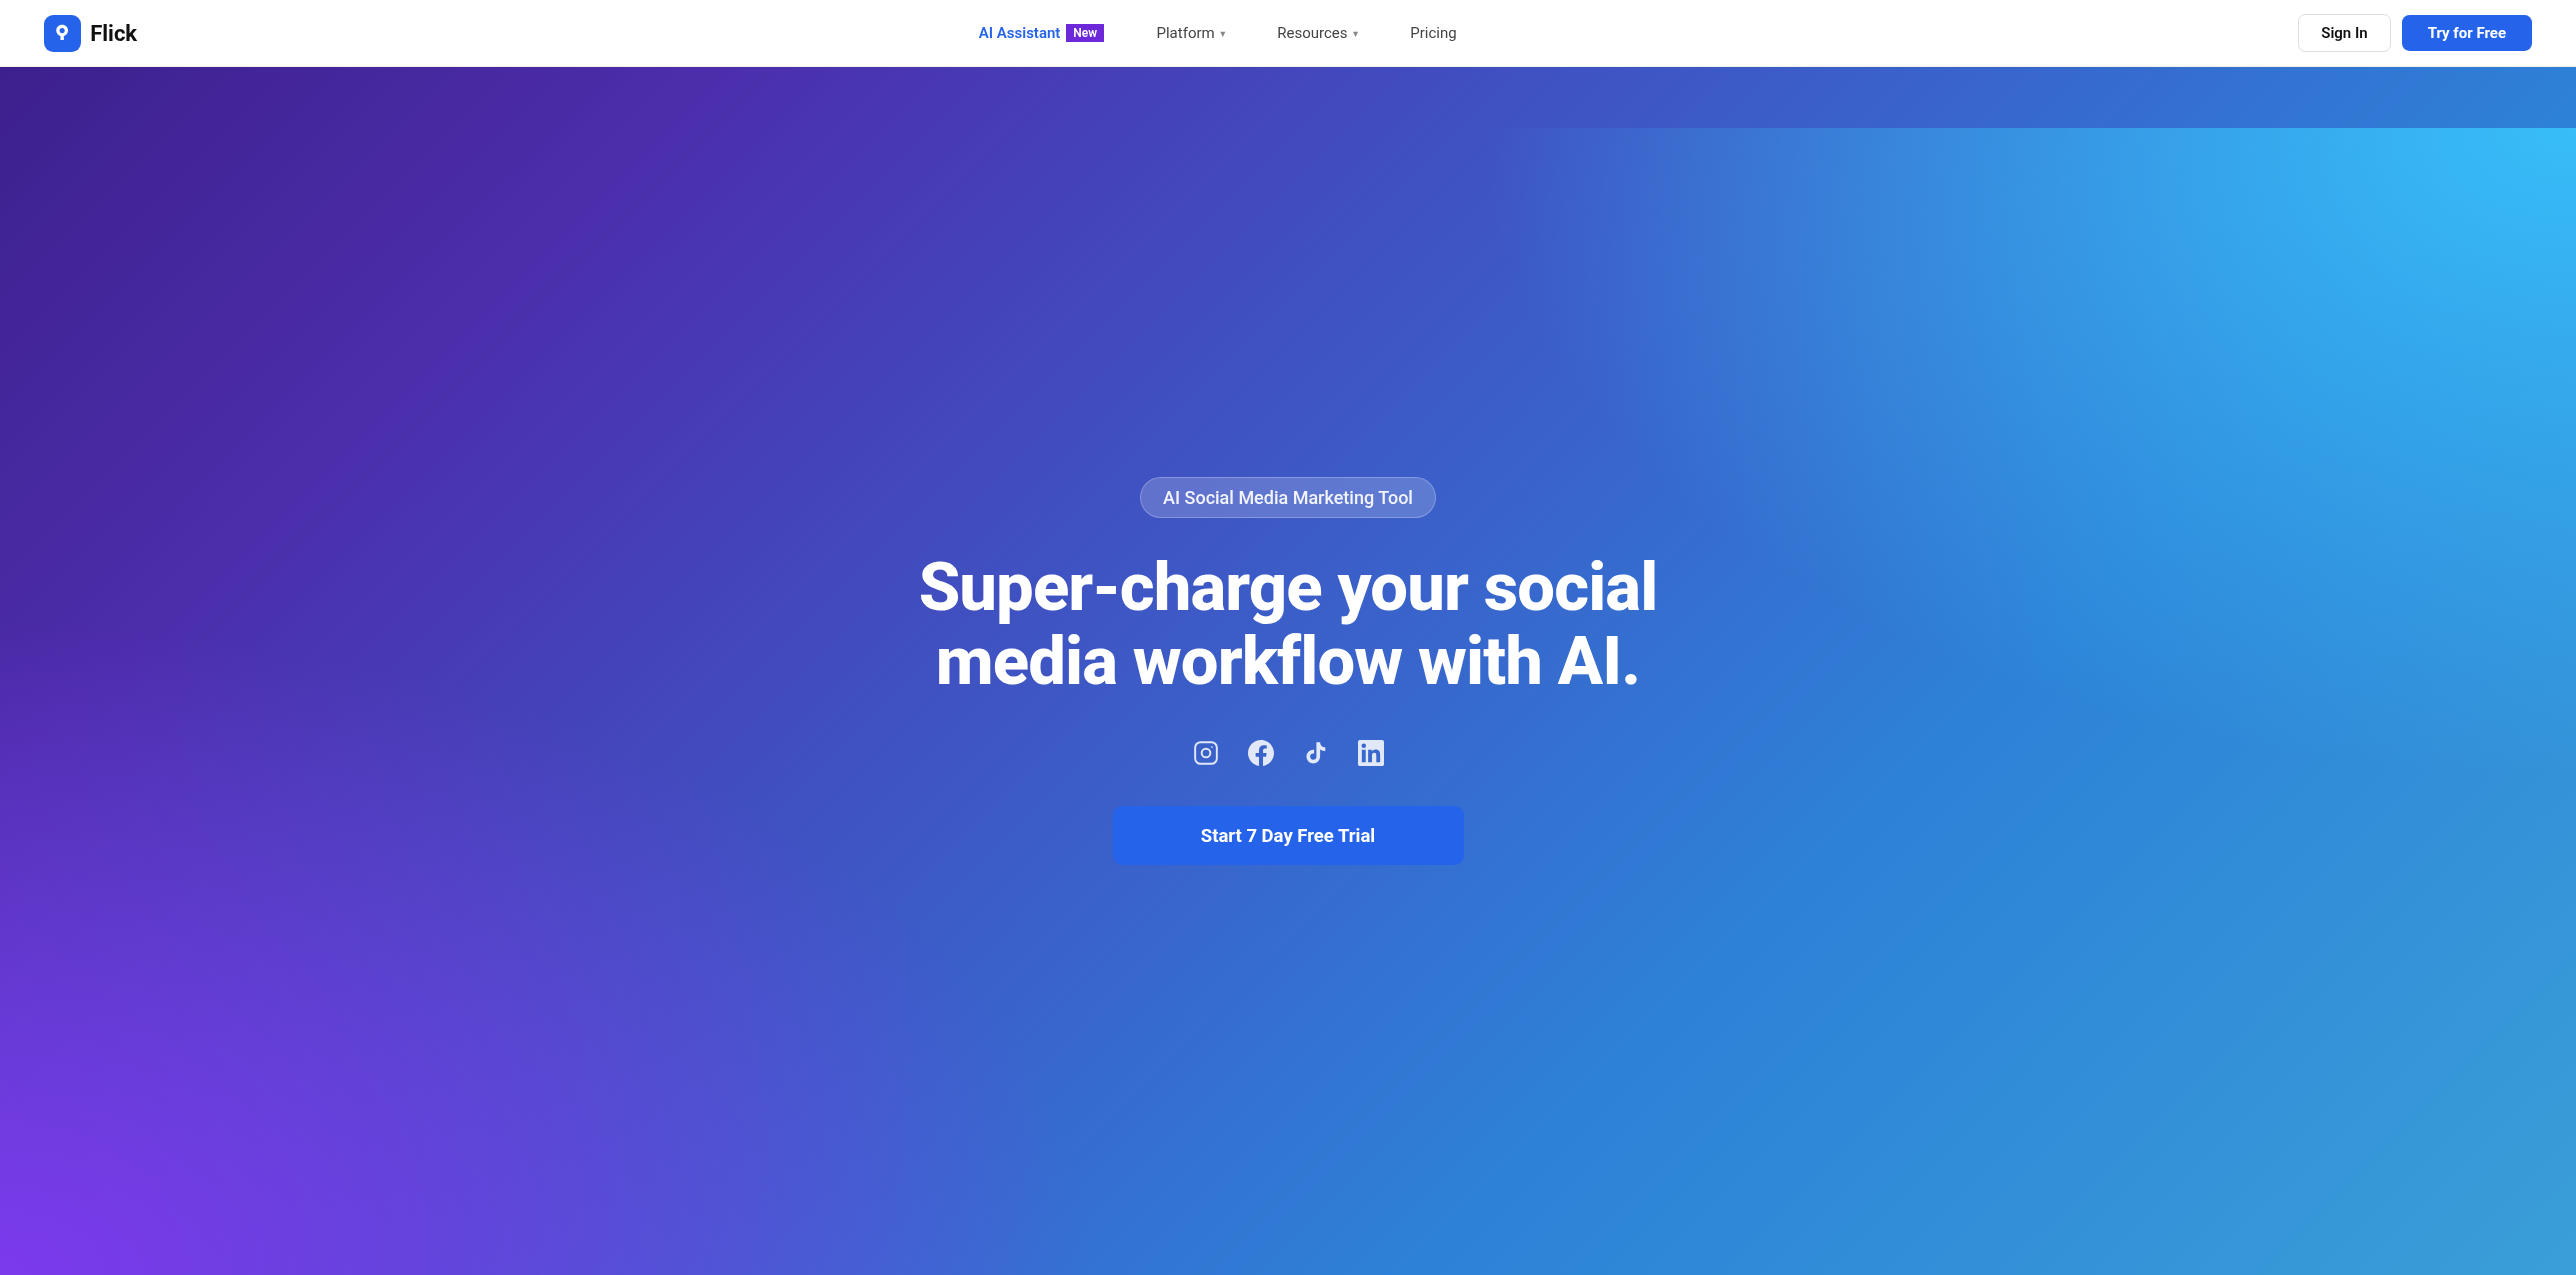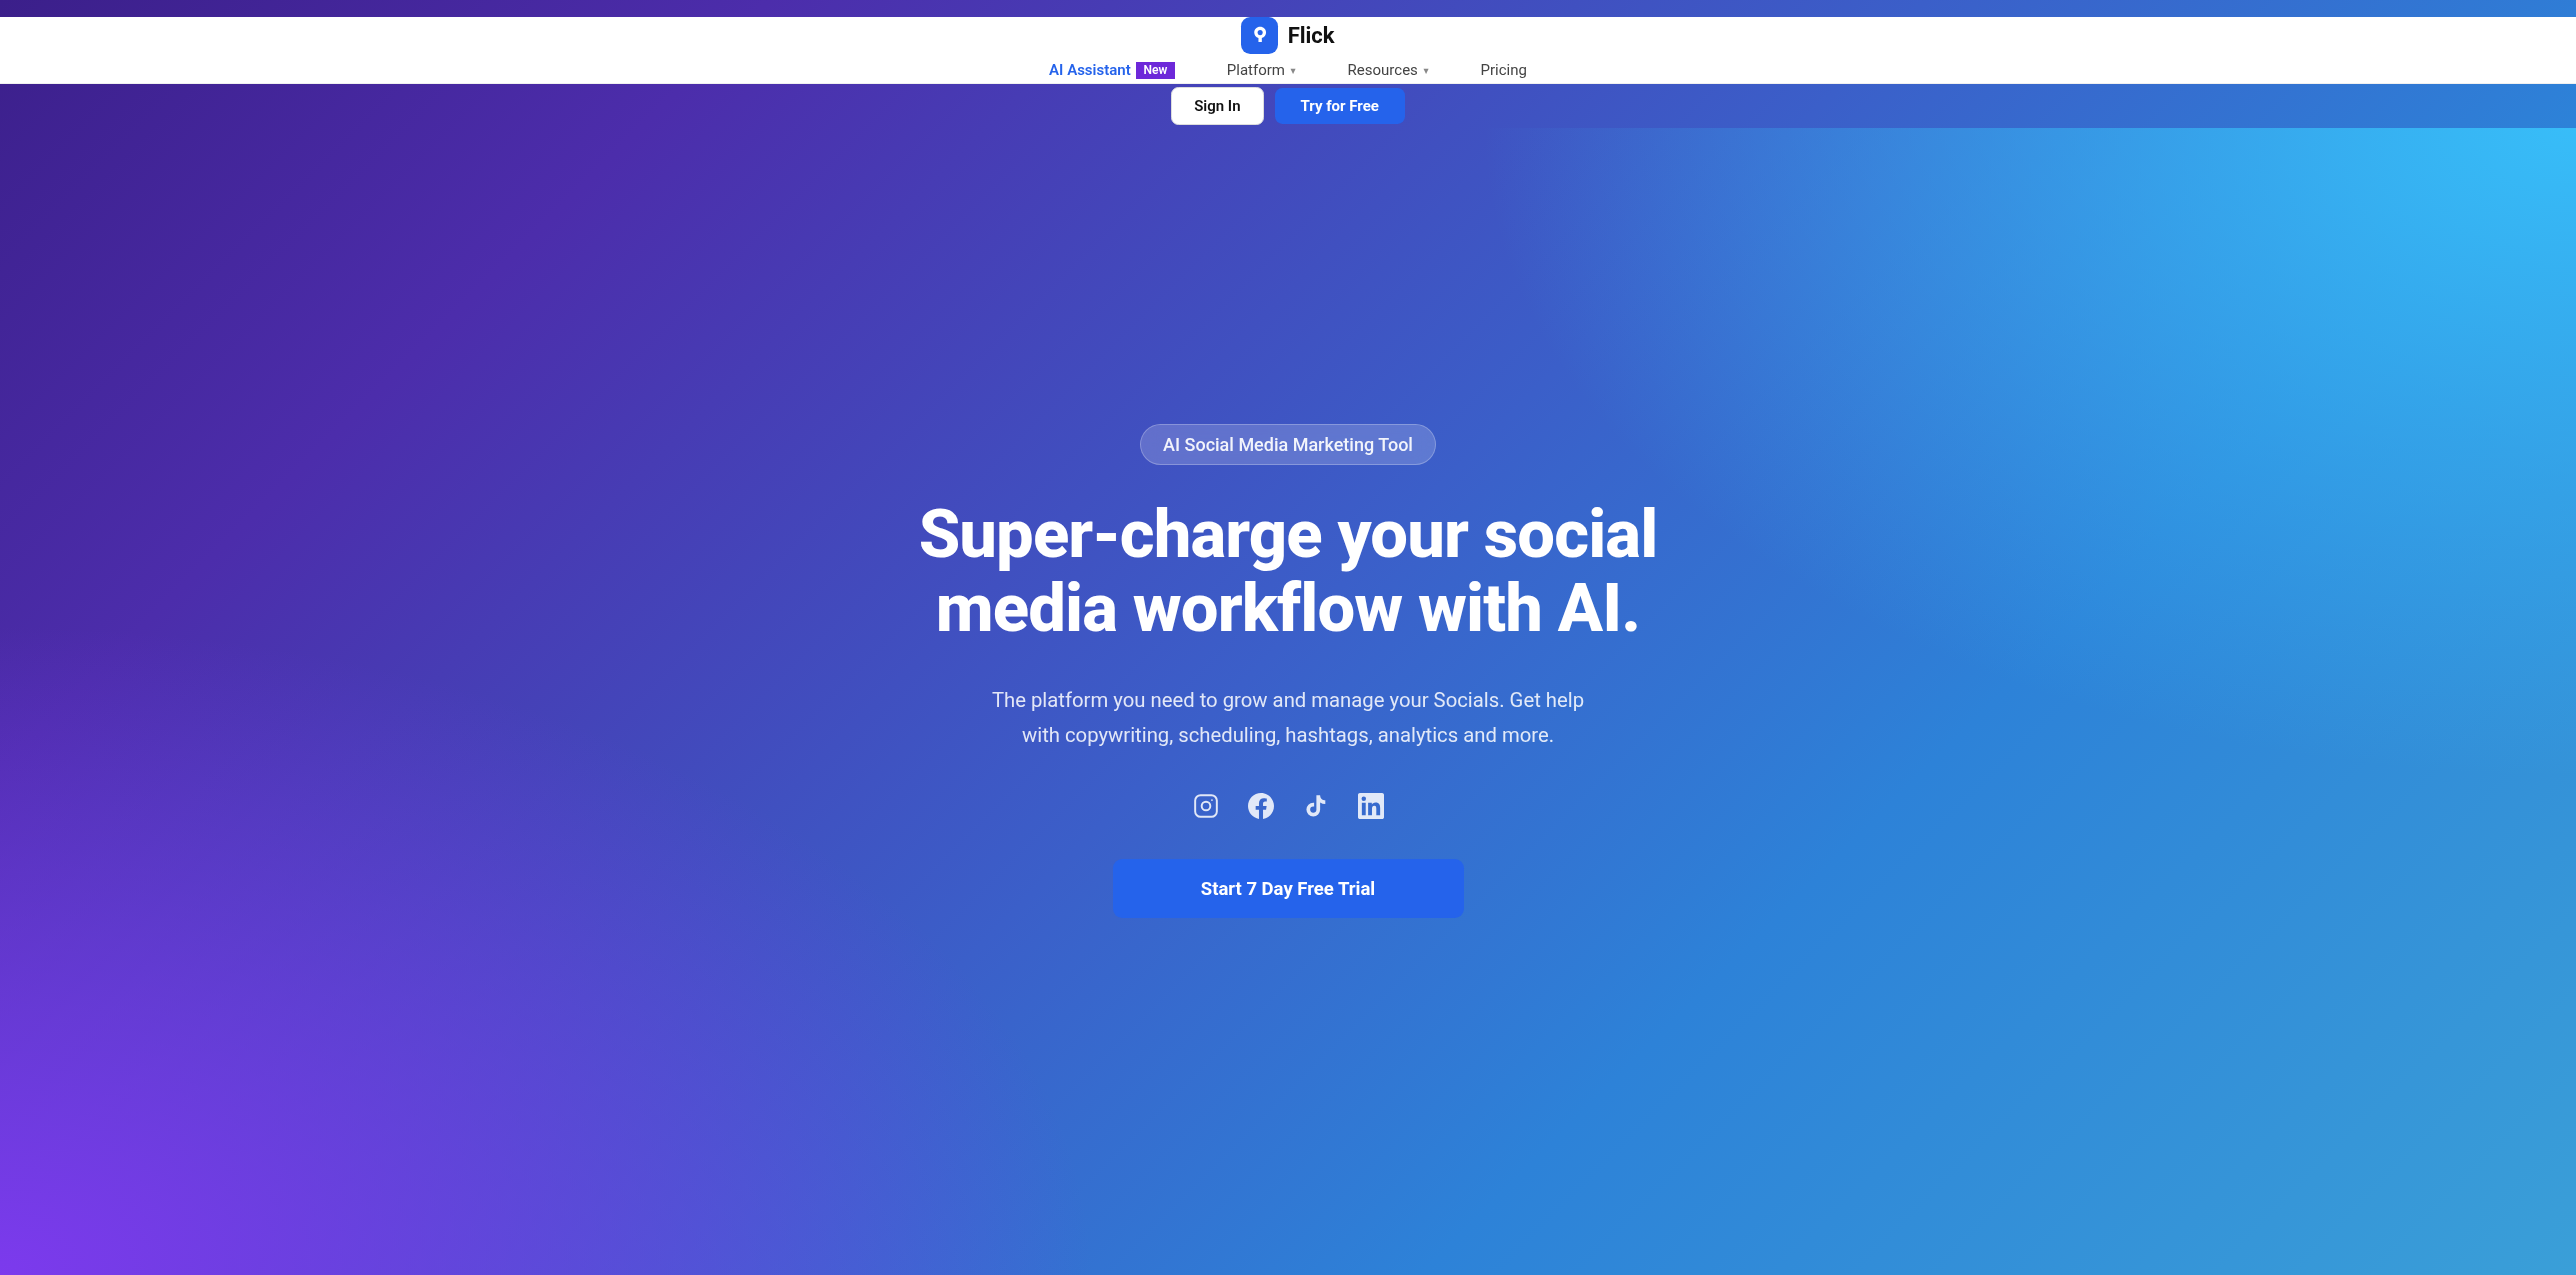--- a/index.html
+++ b/index.html
@@ -11,32 +11,31 @@
     body {
       font-family: -apple-system, BlinkMacSystemFont, 'Segoe UI', Roboto, sans-serif;
       width: 100%;
       min-height: 100vh;
       overflow-x: hidden;
     }
 
     
     .navbar {
       position: fixed;
-      top: 17px;
+      top: 0;
       left: 0;
       right: 0;
       background: #ffffff;
       height: 67px;
       display: flex;
       align-items: center;
       justify-content: space-between;
       padding: 0 44px;
       z-index: 100;
       border-bottom: 0.9px solid #f0f0f0;
-      flex-direction: column;
     }
 
     .nav-logo {
       display: flex;
       align-items: center;
       gap: 9.2px;
       text-decoration: none;
     }
 
     .nav-logo-icon {
@@ -285,21 +284,20 @@
     <button class="btn-try-free">Try for Free</button>
   </div>
 </nav>
 
 <section class="hero">
   <div class="hero-content">
     <div class="hero-badge">AI Social Media Marketing Tool</div>
 
     <h1 class="hero-title">Super-charge your social media workflow with AI.</h1>
 
-    <p class="hero-subtitle">The platform you need to grow and manage your Socials. Get help with copywriting, scheduling, hashtags, analytics and more.</p>
 
     <div class="hero-social-icons">
 
       <div class="social-icon">
         <svg viewBox="0 0 24 24" stroke="rgba(255,255,255,0.85)" stroke-width="1.8" fill="none">
           <rect x="2" y="2" width="20" height="20" rx="5" ry="5"></rect>
           <circle cx="12" cy="12" r="4"></circle>
           <circle cx="17.5" cy="6.5" r="0.8" fill="rgba(255,255,255,0.85)" stroke="none"></circle>
         </svg>
       </div>

